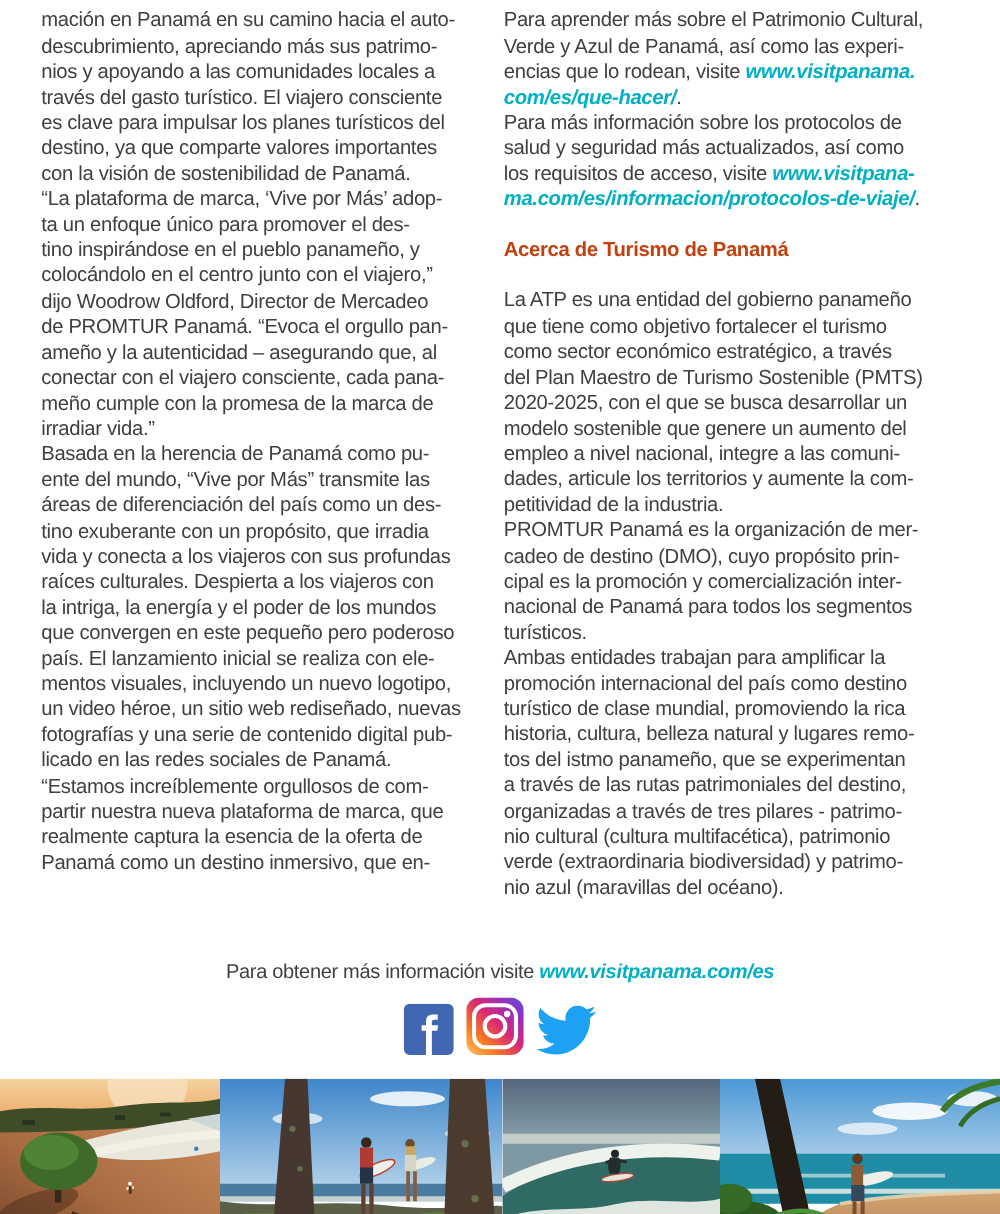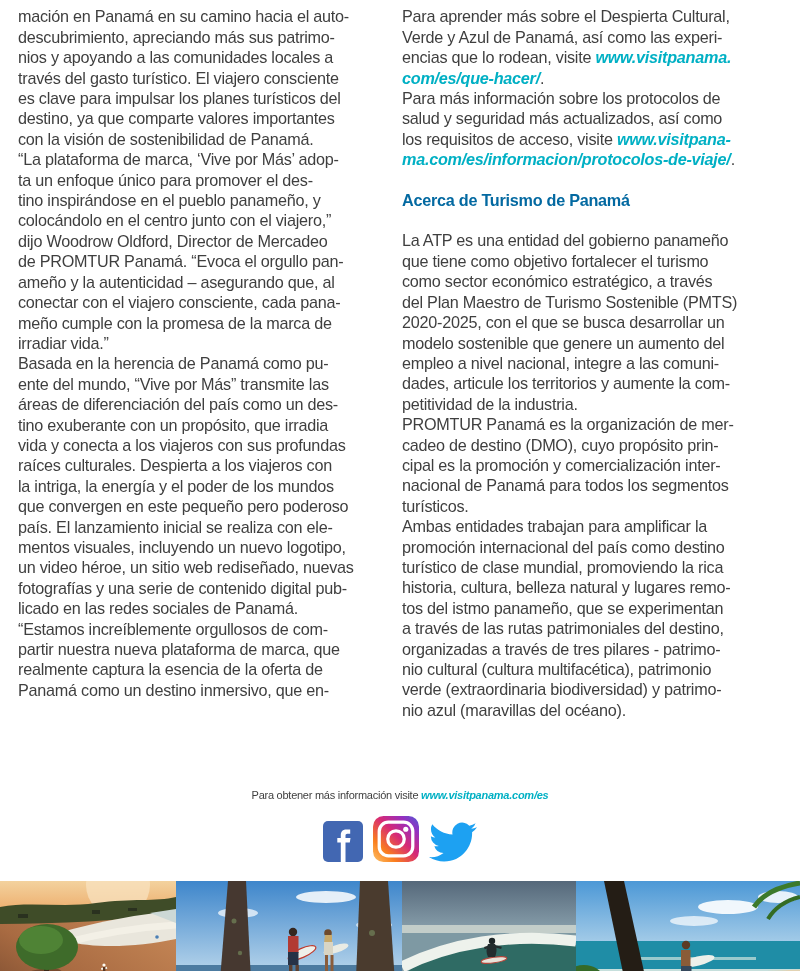--- a/index.html
+++ b/index.html
@@ -5,49 +5,49 @@
   html,body{margin:0;padding:0;background:#ffffff;}
   body{
     width:800px;
     font-family:"Liberation Sans", sans-serif;
     color:#3f3f3f;
     -webkit-font-smoothing:antialiased;
   }
   .doc{width:800px;overflow:hidden;}
   .columns{
     display:flex;
-    padding:0 28px 0 18px;
-    gap:24px;
+    padding:0 28px 0 33px;
+    gap:10px;
     overflow:hidden;
   }
   .col{
     font-size:16.2px;
     line-height:20.4px;
     letter-spacing:-0.25px;
     white-space:pre-line;
     margin-top:-14px; 
   }
   .col.left{width:360px;}
   .col.right{width:363px;}
   .link{
     color:#00b0c4;
     font-weight:bold;
     font-style:italic;
     cursor:pointer;
     text-decoration:none;
   }
   .about-heading{
-    color:#0369a1;
+    color:#c2410c;
     font-weight:bold;
     margin-top:20px;
   }
   .footer{
     text-align:center;
-    margin-top:44px;
-    font-size:11px;
+    margin-top:26px;
+    font-size:16px;
     line-height:21px;
     letter-spacing:-0.25px;
   }
   .follow-line{margin-top:1px;}
   .social-row{
     display:flex;
     justify-content:center;
     align-items:flex-end;
     gap:10px;
     margin-top:10px;
@@ -103,21 +103,21 @@
 un video héroe, un sitio web rediseñado, nuevas
 fotografías y una serie de contenido digital pub-
 licado en las redes sociales de Panamá.
 “Estamos increíblemente orgullosos de com-
 partir nuestra nueva plataforma de marca, que
 realmente captura la esencia de la oferta de
 Panamá como un destino inmersivo, que en-</span>
     </div>
 
     <div class="col right">
-      <span>Para aprender más sobre el Despierta Cultural,
+      <span>Para aprender más sobre el Patrimonio Cultural,
 Verde y Azul de Panamá, así como las experi-
 encias que lo rodean, visite </span><span class="link">www.visitpanama.
 com/es/que-hacer/</span><span>.
 Para más información sobre los protocolos de
 salud y seguridad más actualizados, así como
 los requisitos de acceso, visite </span><span class="link">www.visitpana-
 ma.com/es/informacion/protocolos-de-viaje/</span><span>.</span>
       <div class="about-heading">Acerca de Turismo de Panamá</div>
       <div>La ATP es una entidad del gobierno panameño
 que tiene como objetivo fortalecer el turismo

